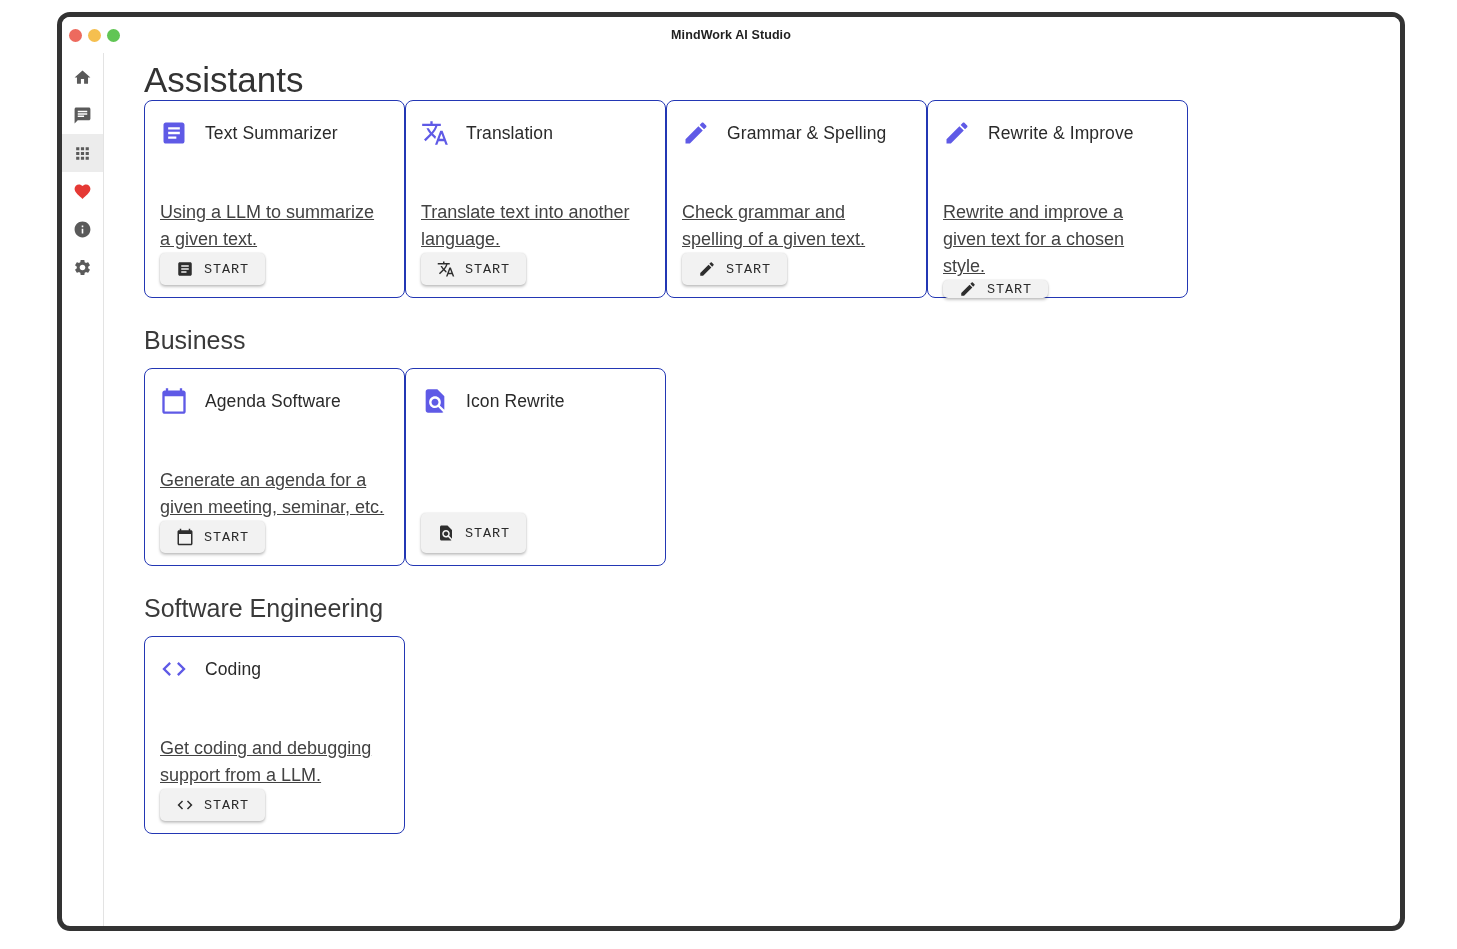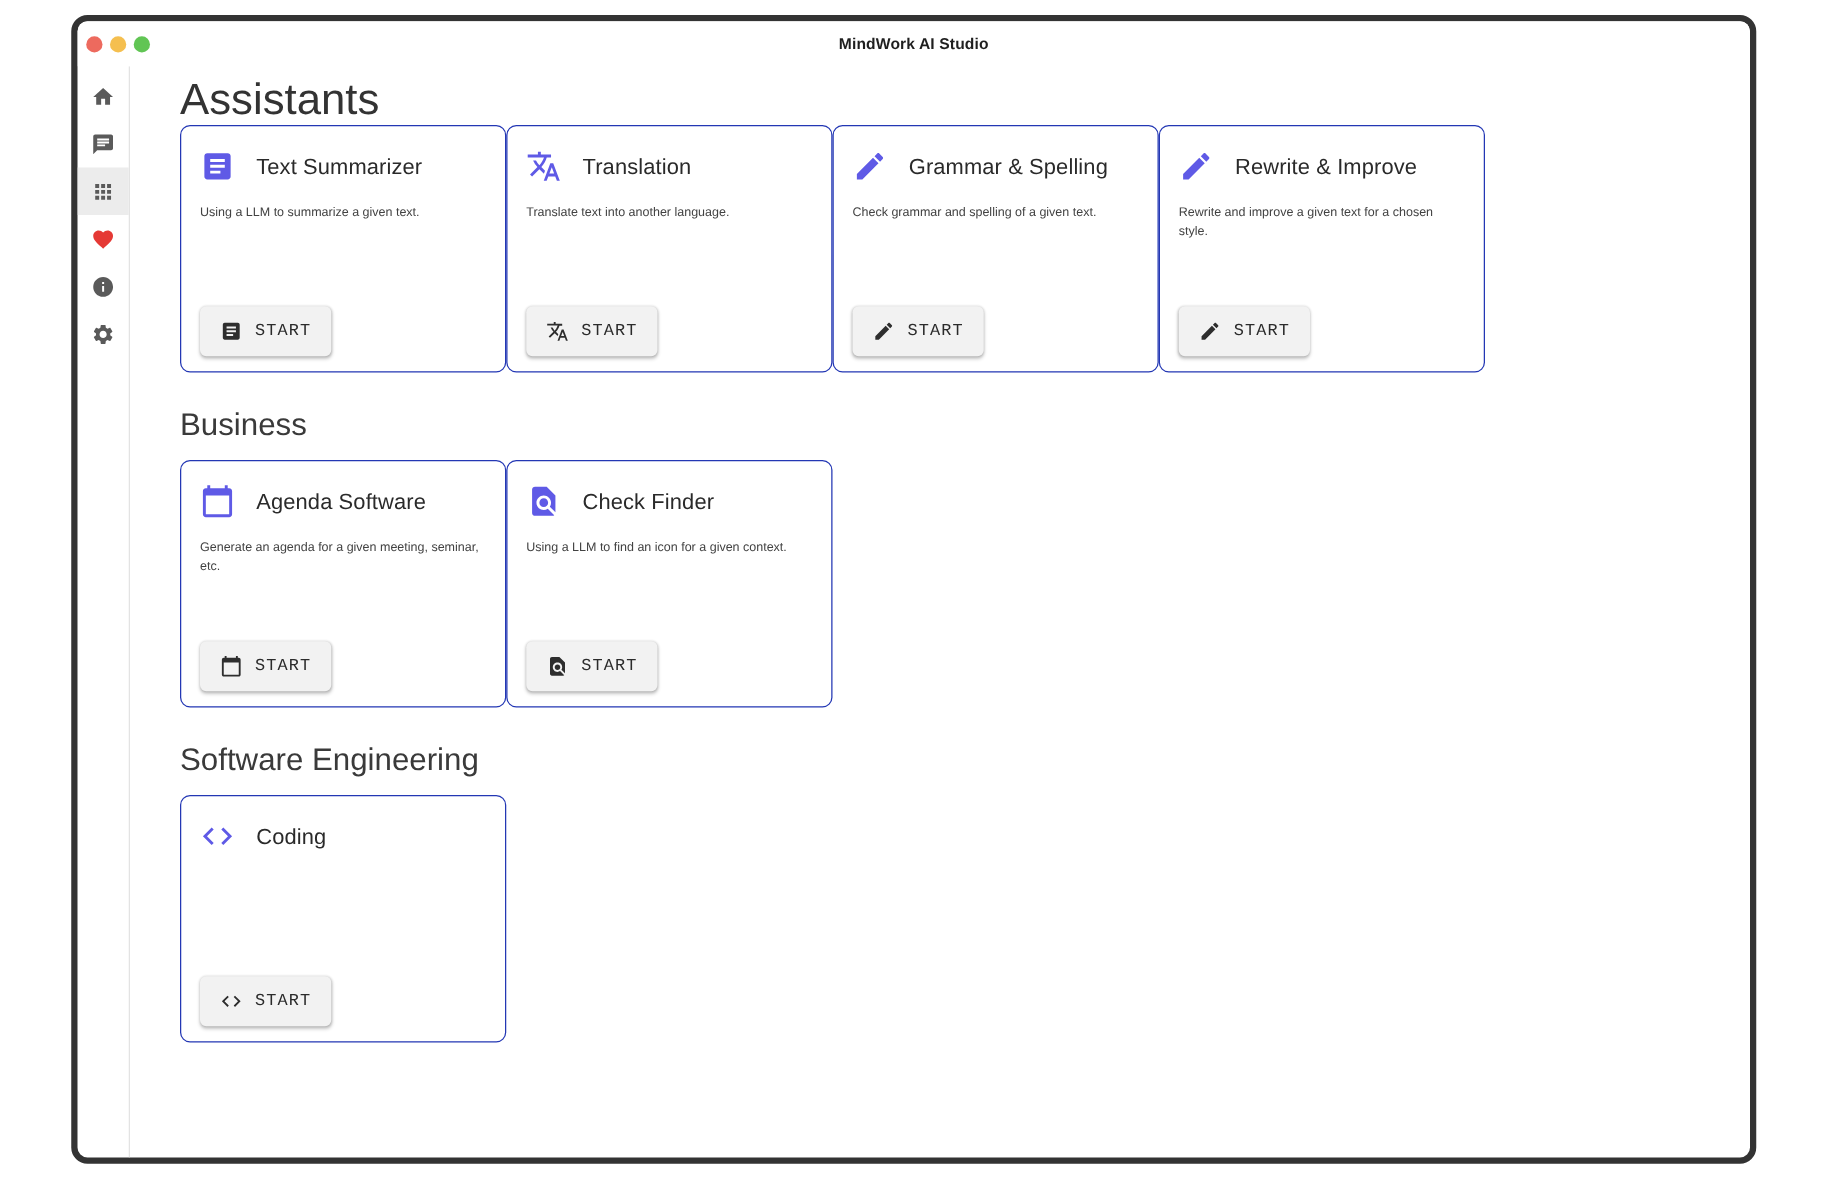--- a/index.html
+++ b/index.html
@@ -62,23 +62,24 @@
     background: #fff;
     padding: 18px 15px 12px 15px;
     display: flex; flex-direction: column;
   }
   .card-head { display: flex; align-items: center; }
   .card-head .big-icon { width: 28px; height: 28px; flex: 0 0 28px; display: flex; }
   .card-head .big-icon svg { width: 28px; height: 28px; fill: var(--accent); }
   .card-title { font-size: 17.5px; font-weight: 500; color: #2a2a2a; margin-left: 17px; letter-spacing: .1px; }
 
   .card-desc {
-    margin-top: 16px;
-    font-size: 10px; color: #424242; line-height: 1.5;
+    margin-top: 52px;
+    font-size: 18px; color: #424242; line-height: 1.5;
     max-width: 228px;
+    text-decoration: underline;
   }
 
   .start-btn {
     margin-top: auto; align-self: flex-start;
     display: inline-flex; align-items: center; gap: 10px;
     background: var(--button-bg);
     border: none; border-radius: 5px;
     padding: 0 16px; height: 40px;
     box-shadow: 0 2px 3px rgba(0,0,0,.22), 0 0 2px rgba(0,0,0,.14);
     cursor: pointer;
@@ -256,23 +257,22 @@
                     <span class="btn-label">START</span>
                   </button>
                 </article>
                 <article class="card">
                   <div class="card-head">
                     <span class="big-icon">
                       <svg viewBox="0 0 24 24">
                         <path d="M20 19.59V8l-6-6H6c-1.1 0-2 .9-2 2v16c0 1.1.9 2 2 2h12c.45 0 .85-.15 1.19-.4l-4.43-4.43c-.8.52-1.74.83-2.76.83-2.76 0-5-2.24-5-5s2.24-5 5-5 5 2.24 5 5c0 1.02-.31 1.96-.83 2.75L20 19.59zM9 13c0 1.66 1.34 3 3 3s3-1.34 3-3-1.34-3-3-3-3 1.34-3 3z"></path>
                       </svg>
                     </span>
-                    <h3 class="card-title">Check Finder</h3>
-                  </div>
-                  <p class="card-desc">Using a LLM to find an icon for a given context.</p>
+                    <h3 class="card-title">Icon Rewrite</h3>
+                  </div>
                   <button class="start-btn">
                     <span style="display: flex;">
                       <svg viewBox="0 0 24 24">
                         <path d="M20 19.59V8l-6-6H6c-1.1 0-2 .9-2 2v16c0 1.1.9 2 2 2h12c.45 0 .85-.15 1.19-.4l-4.43-4.43c-.8.52-1.74.83-2.76.83-2.76 0-5-2.24-5-5s2.24-5 5-5 5 2.24 5 5c0 1.02-.31 1.96-.83 2.75L20 19.59zM9 13c0 1.66 1.34 3 3 3s3-1.34 3-3-1.34-3-3-3-3 1.34-3 3z"></path>
                       </svg>
                     </span>
                     <span class="btn-label">START</span>
                   </button>
                 </article>
               </div>
@@ -282,20 +282,21 @@
               <div class="card-grid">
                 <article class="card">
                   <div class="card-head">
                     <span class="big-icon">
                       <svg viewBox="0 0 24 24">
                         <path d="M9.4 16.6L4.8 12l4.6-4.6L8 6l-6 6 6 6 1.4-1.4zm5.2 0l4.6-4.6-4.6-4.6L16 6l6 6-6 6-1.4-1.4z"></path>
                       </svg>
                     </span>
                     <h3 class="card-title">Coding</h3>
                   </div>
+                  <p class="card-desc">Get coding and debugging support from a LLM.</p>
                   <button class="start-btn">
                     <span style="display: flex;">
                       <svg viewBox="0 0 24 24">
                         <path d="M9.4 16.6L4.8 12l4.6-4.6L8 6l-6 6 6 6 1.4-1.4zm5.2 0l4.6-4.6-4.6-4.6L16 6l6 6-6 6-1.4-1.4z"></path>
                       </svg>
                     </span>
                     <span class="btn-label">START</span>
                   </button>
                 </article>
               </div>

